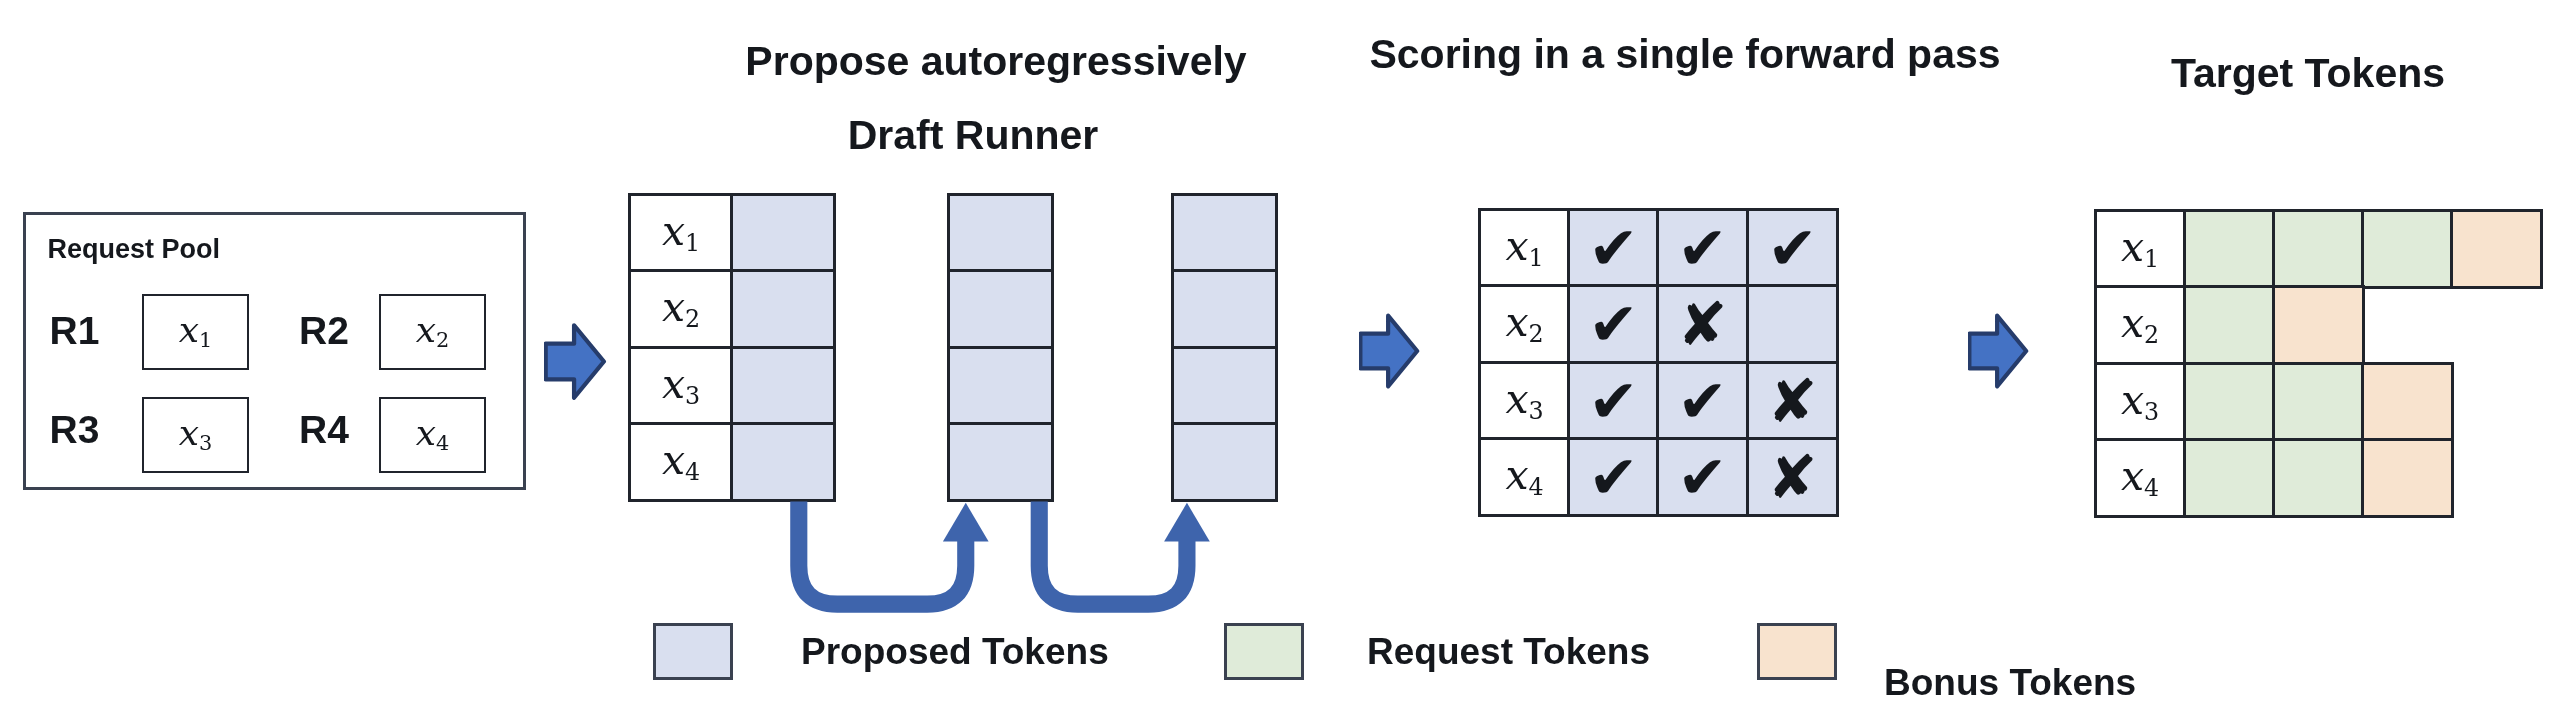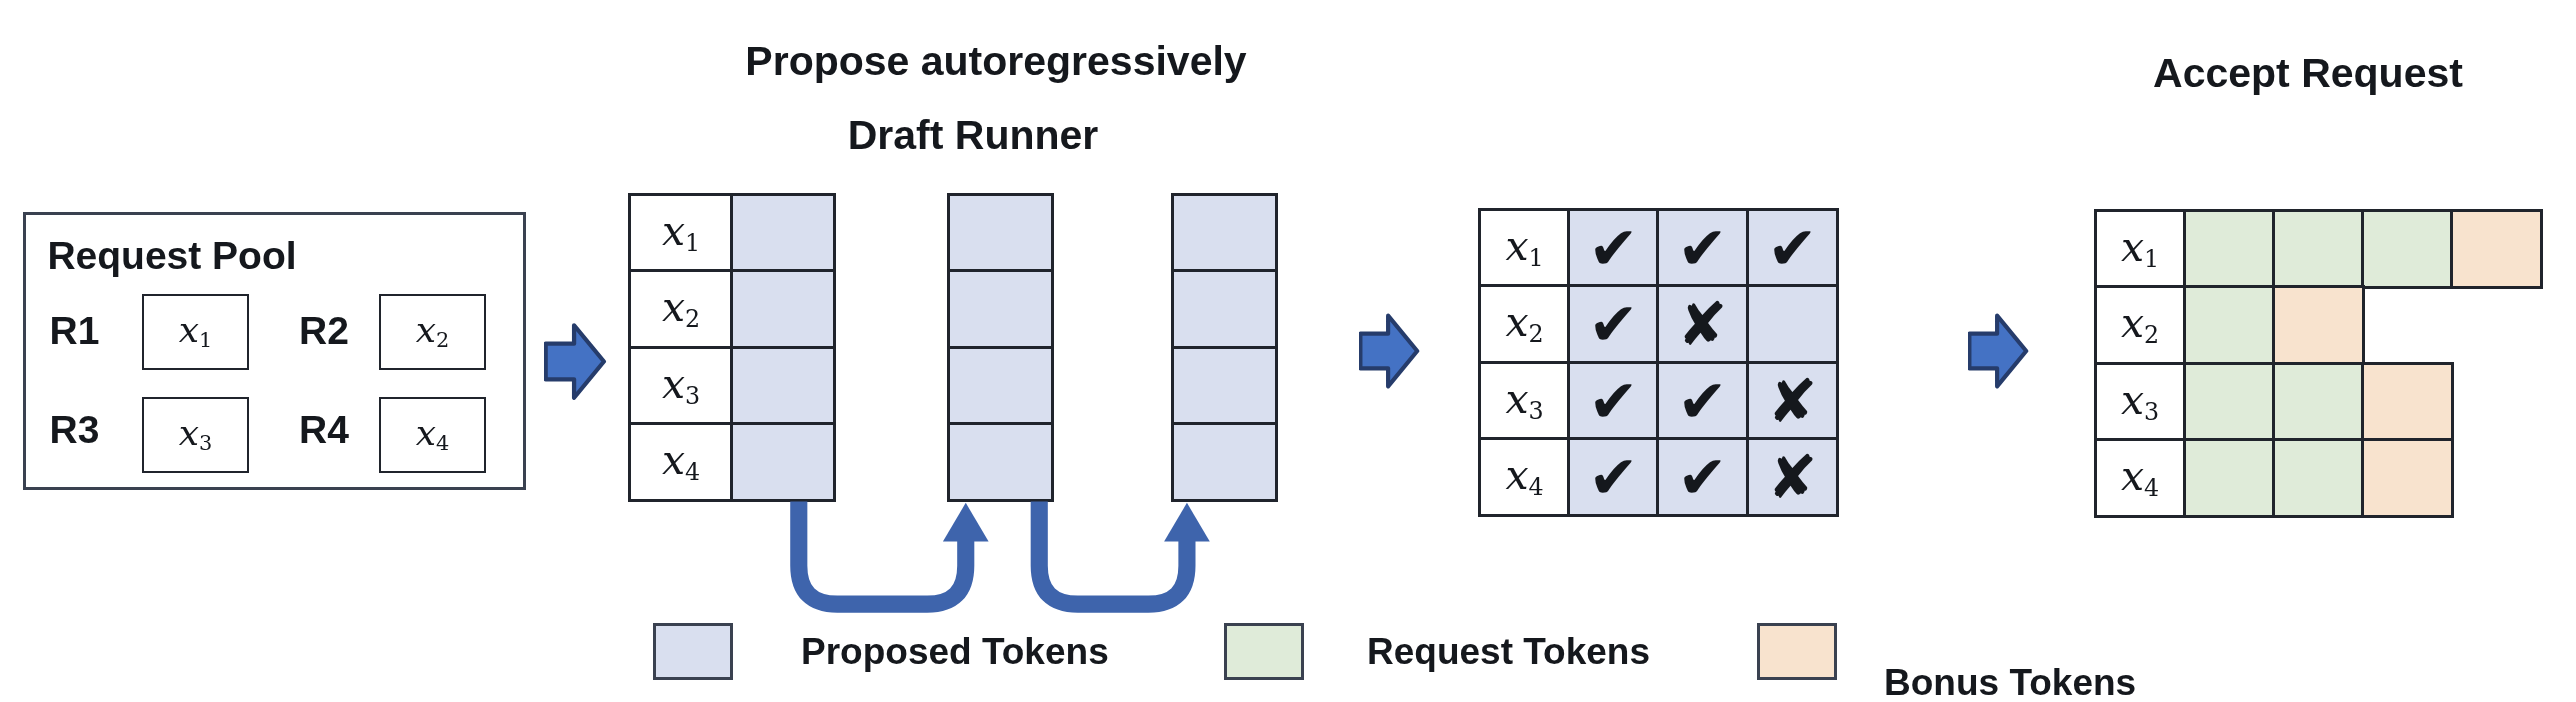--- a/index.html
+++ b/index.html
@@ -3,21 +3,21 @@
 <meta charset="utf-8">
 <style>
   html,body{margin:0;padding:0;background:#ffffff;}
   .stage{position:relative;width:2576px;height:703px;background:#fff;overflow:hidden;
          font-family:"Liberation Sans",sans-serif;color:var(--ink,#15181d);}
   .title{position:absolute;transform:translateX(-50%);white-space:nowrap;
          font-size:41px;font-weight:600;letter-spacing:0;color:var(--ink);}
   
   .request-pool{position:absolute;left:23px;top:212px;width:503px;height:278px;
                 background:#fff;border:3.6px solid var(--box-border);box-sizing:border-box;}
-  .rp-title{position:absolute;left:21.4px;top:18.6px;font-size:39px;font-weight:600;white-space:nowrap;}
+  .rp-title{position:absolute;left:21.4px;top:18.6px;font-size:27px;font-weight:600;white-space:nowrap;}
   .rp-label{position:absolute;font-size:39px;font-weight:600;white-space:nowrap;}
   .rp-box{position:absolute;width:107px;height:76px;border:2.9px solid var(--line);
           box-sizing:border-box;background:#fff;display:flex;align-items:center;justify-content:center;}
   
   .tok{font-family:"DejaVu Serif",serif;font-style:italic;font-weight:500;line-height:1;}
   .tok sub{font-style:normal;font-size:0.58em;font-weight:500;vertical-align:-0.25em;}
   
   .gtable{position:absolute;}
   .cell{position:absolute;box-sizing:border-box;border:3.6px solid var(--line);
         display:flex;align-items:center;justify-content:center;background:#fff;}
@@ -35,21 +35,22 @@
                  box-sizing:border-box;}
   .legend-label{position:absolute;font-size:37px;font-weight:600;white-space:nowrap;}
 </style>
 </head>
 <body>
 
 <div class="stage" style="--proposed: #D9DFEF; --accepted: #DFEBD9; --bonus: #F8E3CE; --line: #20242C; --box-border: #3A4150; --arrow-fill: #4472C4; --arrow-stroke: #263C6B; --curve: #3E64AC; --ink: #15181D;">
 
   <div class="title" style="left:996px;top:26px;margin-top:12px;">Propose autoregressively</div>
   <div class="title" style="left:973px;top:104px;margin-top:8px;">Draft Runner</div>
-  <div class="title" style="left:2308px;top:50px;">Accept Request</div>
+  <div class="title" style="left:1685px;top:31px;">Scoring in a single forward pass</div>
+  <div class="title" style="left:2308px;top:50px;">Target Tokens</div>
 
   <div class="request-pool">
     <div class="rp-title">Request Pool</div>
     <div id="rp-items">
         <div class="rp-label" style="left: 23.6px; top: 94px;">R1</div>
         <div class="rp-box" style="left: 116px; top: 79px;">
           <span class="tok" style="font-size: 36px;"><span>x</span><sub>1</sub></span>
         </div>
         <div class="rp-label" style="left: 273px; top: 94px;">R2</div>
         <div class="rp-box" style="left: 353px; top: 79px;">

